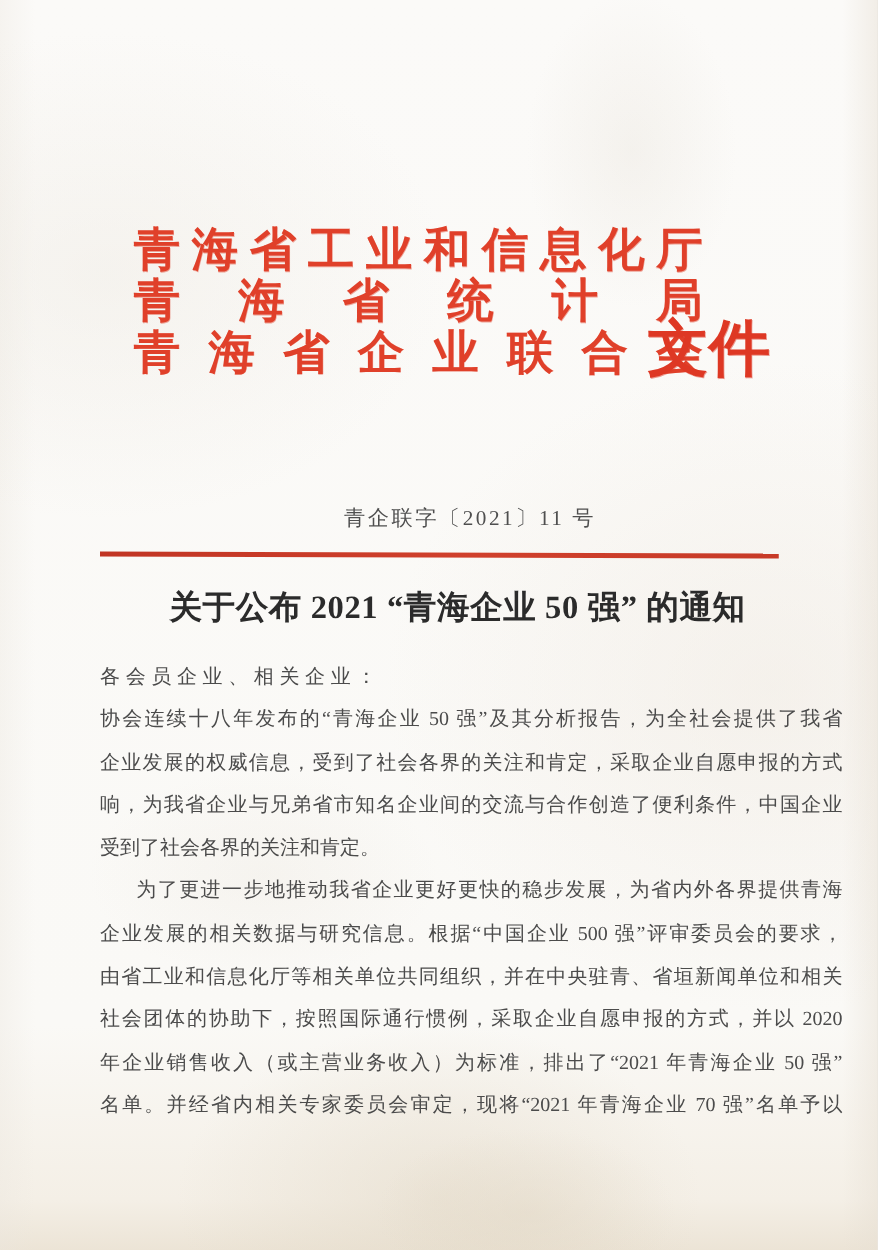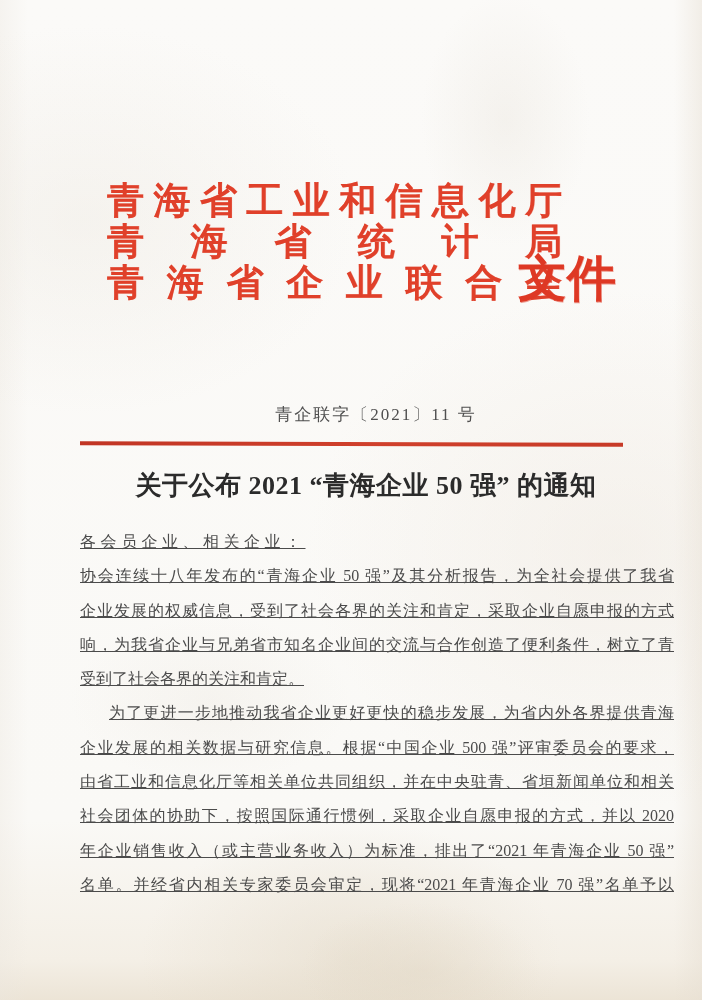--- a/index.html
+++ b/index.html
@@ -107,21 +107,20 @@
     left: 80px;
     top: 525px;
     width: 594px;
     font-size: 16px;
     color: #4b4b4b;
   }
   .b-line {
     height: 34.3px;
     line-height: 34.3px;
     white-space: nowrap;
-    text-decoration: underline;
   }
   .b-line.j {
     white-space: normal;
     text-align: justify;
     text-align-last: justify;
     overflow: hidden;
   }
   .b-line.ind { text-indent: 29px; }
   .b-line.sal { letter-spacing: 4.5px; }
 </style>
@@ -141,21 +140,21 @@
   <div class="doc-number">青企联字〔2021〕11 号</div>
 
   <div class="red-divider"></div>
 
   <div class="doc-title">关于公布 2021 “青海企业 50 强” 的通知</div>
 
   <div class="doc-body">
     <div class="b-line sal">各会员企业、相关企业：</div>
     <div class="b-line j">协会连续十八年发布的“青海企业 50 强”及其分析报告，为全社会提供了我省</div>
     <div class="b-line j">企业发展的权威信息，受到了社会各界的关注和肯定，采取企业自愿申报的方式</div>
-    <div class="b-line j">响，为我省企业与兄弟省市知名企业间的交流与合作创造了便利条件，树立了青</div>
+    <div class="b-line j">响，为我省企业与兄弟省市知名企业间的交流与合作创造了便利条件，中国企业</div>
     <div class="b-line">受到了社会各界的关注和肯定。</div>
     <div class="b-line j ind">为了更进一步地推动我省企业更好更快的稳步发展，为省内外各界提供青海</div>
     <div class="b-line j">企业发展的相关数据与研究信息。根据“中国企业 500 强”评审委员会的要求，</div>
     <div class="b-line j">由省工业和信息化厅等相关单位共同组织，并在中央驻青、省垣新闻单位和相关</div>
     <div class="b-line j">社会团体的协助下，按照国际通行惯例，采取企业自愿申报的方式，并以 2020</div>
     <div class="b-line j">年企业销售收入（或主营业务收入）为标准，排出了“2021 年青海企业 50 强”</div>
     <div class="b-line j">名单。并经省内相关专家委员会审定，现将“2021 年青海企业 70 强”名单予以</div>
   </div>
 
 </div>

